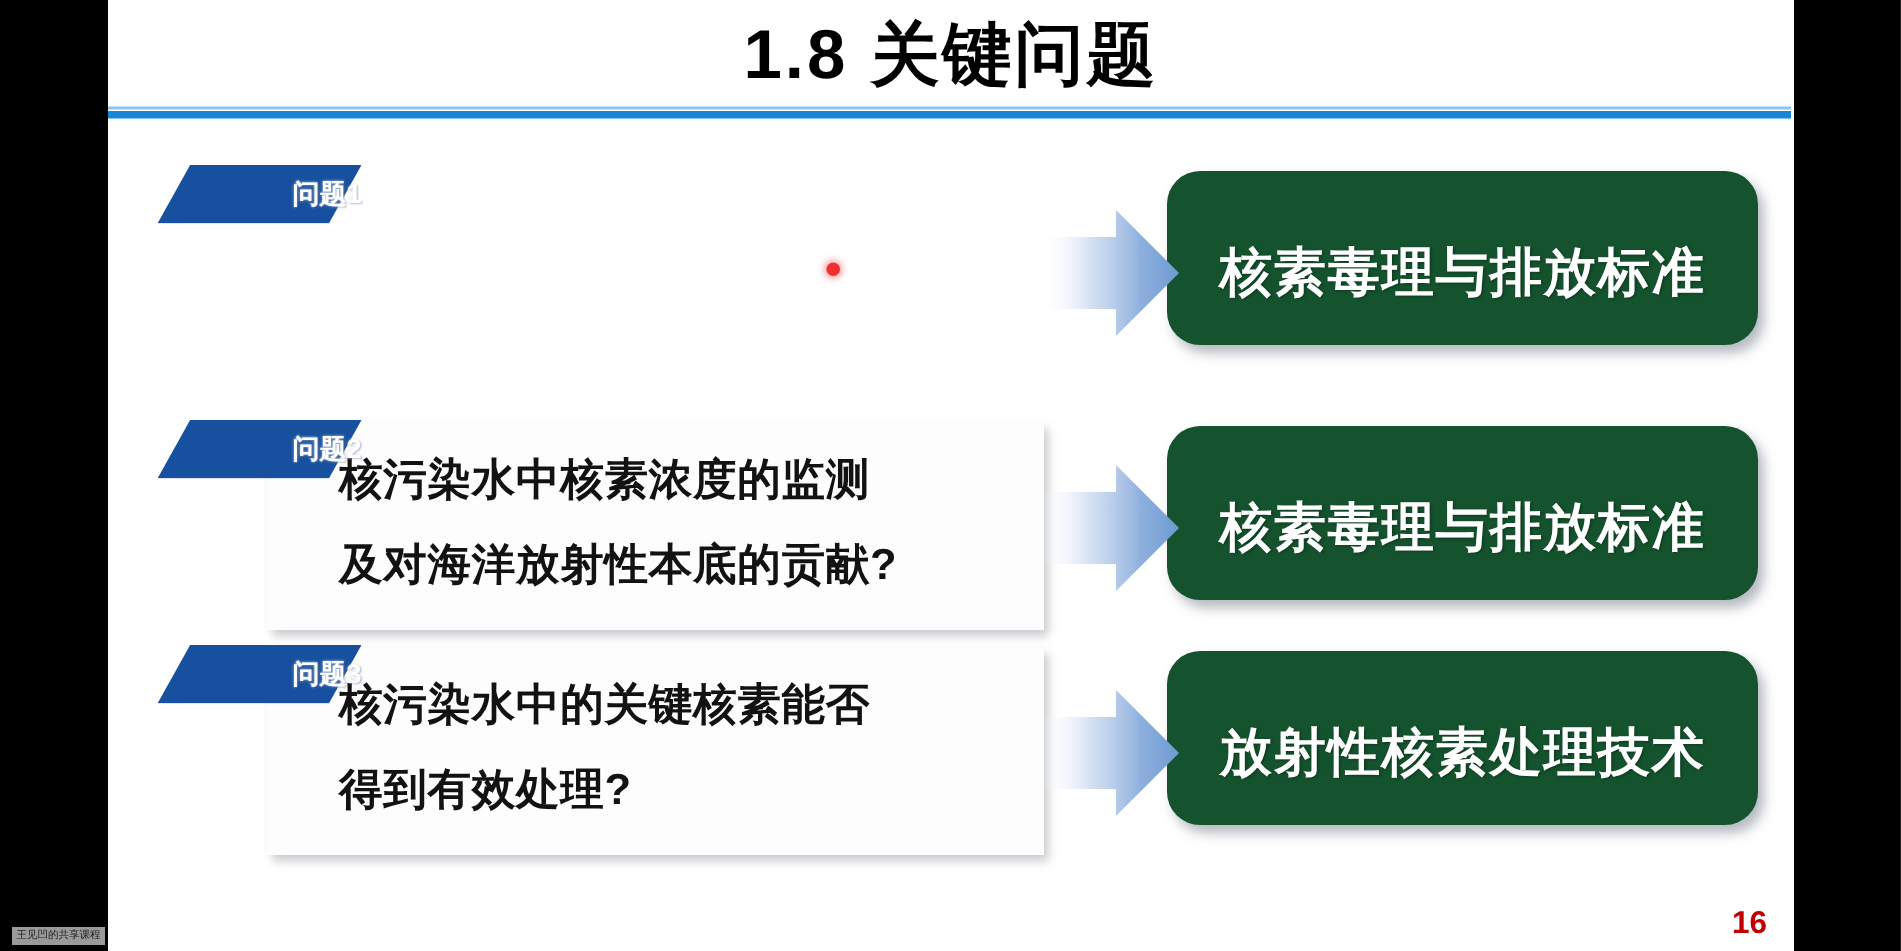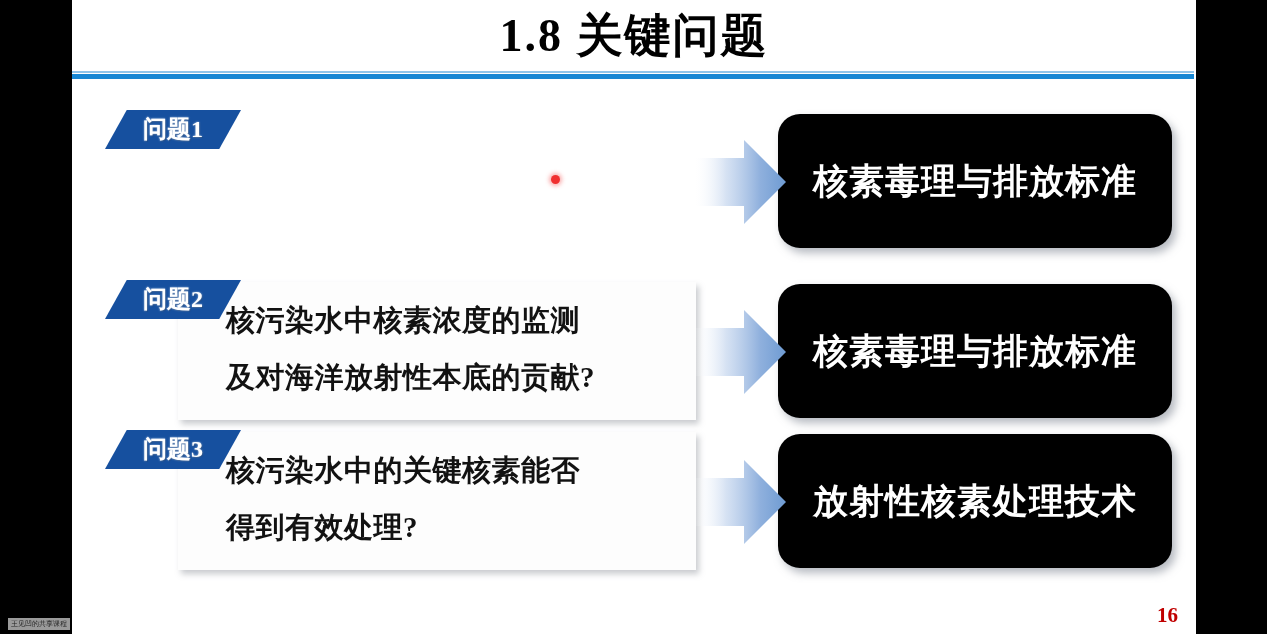--- a/index.html
+++ b/index.html
@@ -34,21 +34,20 @@
 
   
   #slide {
     position: absolute;
     left: 72px;
     top: 0;
     width: 1124px;
     height: 634px;
     background: #ffffff;
     overflow: hidden;
-    font-family: Liberation Serif, serif;
   }
 
   
   .slide-title {
     position: absolute;
     left: 0;
     top: 4px;
     width: 1124px;
     text-align: center;
     font-size: 46px;
@@ -123,22 +122,22 @@
     z-index: 6;
     filter: drop-shadow(2px 3px 3px rgba(130,135,145,0.45));
   }
   .q-tag-label {
     position: absolute;
     left: 33px;
     top: 14px;
     width: 136px;
     height: 39px;
     line-height: 39px;
-    text-align: center;
-    font-size: 24px;
+    text-align: right;
+    font-size: 18px;
     font-weight: bold;
     color: #ffffff;
     z-index: 7;
     text-shadow: 0 0 2px rgba(210,225,245,0.9), 1px 1px 1px rgba(0,0,0,0.25);
     white-space: nowrap;
   }
 
   
   .arrow {
     position: absolute;
@@ -149,22 +148,22 @@
     z-index: 3;
   }
   .arrow svg { display: block; width: 92px; height: 96px; }
 
   
   .a-box {
     position: absolute;
     left: 706px;
     top: 18px;
     width: 394px;
-    height: 134px;
-    background: #000000;
+    height: 116px;
+    background: #14532d;
     border-radius: 22px;
     box-shadow: 4px 5px 8px rgba(110,118,132,0.50);
     box-sizing: border-box;
   }
   .a-text {
     position: absolute;
     left: 0;
     top: 0;
     width: 394px;
     height: 134px;

